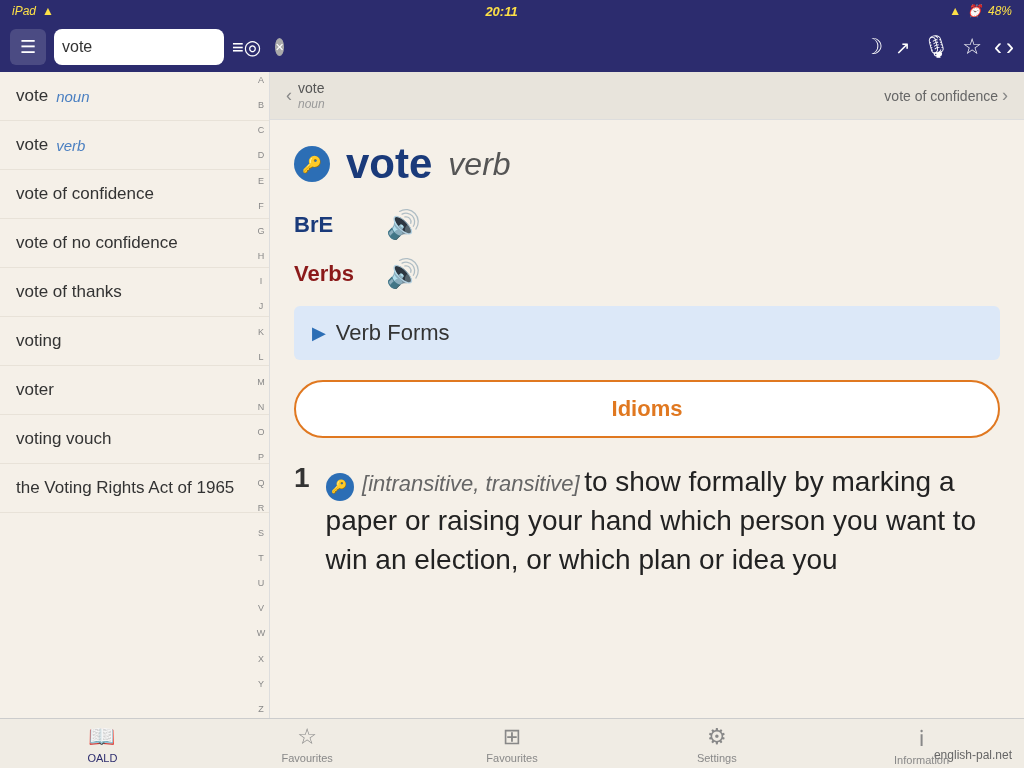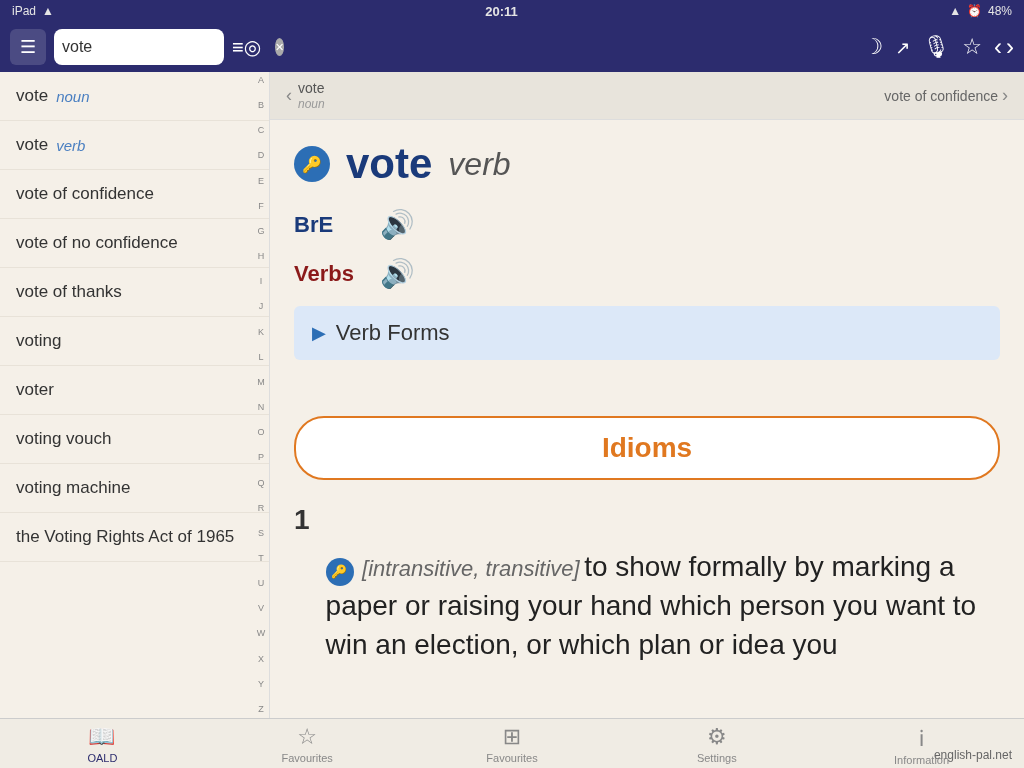--- a/index.html
+++ b/index.html
@@ -1,27 +1,28 @@
 <!DOCTYPE html>
 <html><head>
   <meta charset="utf-8">
   <style>
     * { box-sizing: border-box; margin: 0; padding: 0; }
     body { font-family: -apple-system, 'Helvetica Neue', Arial, sans-serif; width: 1024px; height: 768px; overflow: hidden; background: #f5f0e8; }
 
     
     .status-bar {
       background: #2c2c6e;
-      color: #e5e5e5;
+      color: #fde047;
       height: 22px;
       display: flex;
       align-items: center;
       justify-content: space-between;
       padding: 0 12px;
       font-size: 12px;
+      font-style: italic;
     }
     .status-left { display: flex; align-items: center; gap: 6px; }
     .status-center { font-weight: 600; font-size: 13px; }
     .status-right { display: flex; align-items: center; gap: 6px; font-size: 12px; }
 
     
     .toolbar {
       background: #2c2c6e;
       height: 50px;
       display: flex;
@@ -162,21 +163,21 @@
     }
     .headword-pos {
       font-size: 32px;
       font-style: italic;
       color: #555;
       font-weight: 300;
     }
 
     
     .pron-row {
-      display: flex; align-items: center; gap: 6px; margin-bottom: 16px;
+      display: flex; align-items: center; gap: 12px; margin-bottom: 16px;
     }
     .pron-label {
       font-size: 22px;
       font-weight: 600;
       color: #1a3a7a;
       min-width: 80px;
     }
     .sound-icon {
       font-size: 28px;
       cursor: pointer;
@@ -200,32 +201,31 @@
     
     .action-buttons {
       display: flex; gap: 16px; margin-bottom: 24px;
     }
     .action-btn {
       flex: 1;
       border: 2.5px solid #e07820;
       border-radius: 30px;
       background: white;
       color: #e07820;
-      font-size: 28px;
+      font-size: 22px;
       font-weight: 600;
       padding: 14px 20px;
       cursor: pointer;
       text-align: center;
-      margin-top: 36px;
     }
 
     
     .def-block { display: flex; gap: 16px; }
     .def-num { font-size: 28px; font-weight: 700; color: #333; flex-shrink: 0; }
-    .def-content { flex: 1; margin-top: 43px; }
+    .def-content { flex: 1; }
     .def-key-icon {
       background: #2c6eb5;
       border-radius: 50%;
       width: 28px; height: 28px;
       display: inline-flex; align-items: center; justify-content: center;
       color: white; font-size: 13px;
       vertical-align: middle;
       margin-right: 4px;
     }
     .def-grammar { color: #666; font-size: 22px; font-style: italic; }
@@ -330,23 +330,20 @@
         <span class="word">vote of thanks</span>
       </li>
       <li class="sidebar-item">
         <span class="word">voting</span>
       </li>
       <li class="sidebar-item">
         <span class="word">voter</span>
       </li>
       <li class="sidebar-item">
         <span class="word">voting vouch</span>
-      </li>
-      <li class="sidebar-item">
-        <span class="word">voting machine</span>
       </li>
       <li class="sidebar-item">
         <span class="word">the Voting Rights Act of 1965</span>
       </li>
     </ul>
 
     <div class="alpha-index">
       <span>A</span>
       <span>B</span>
       <span>C</span>

